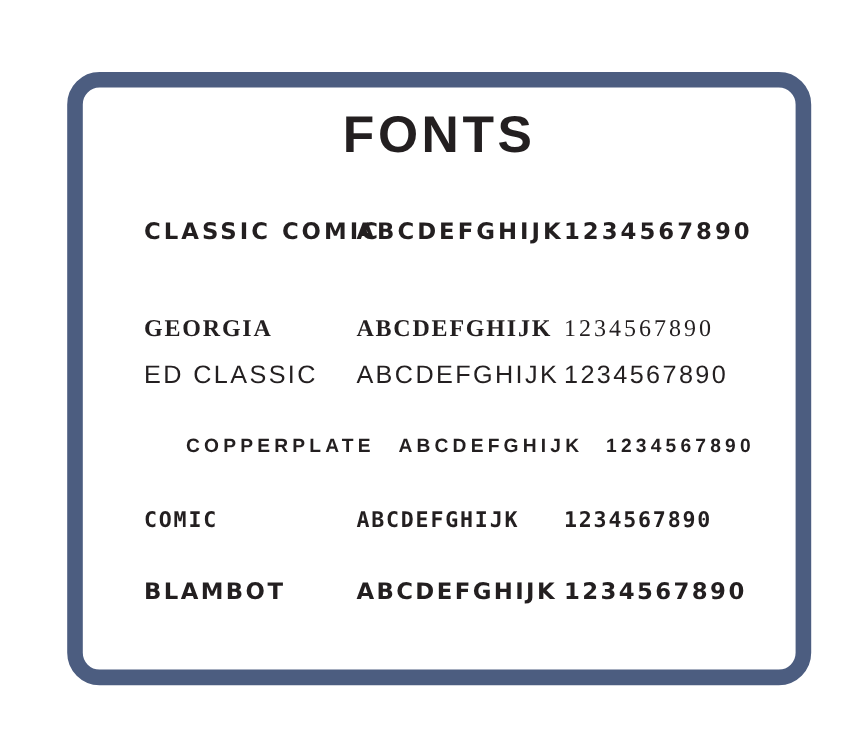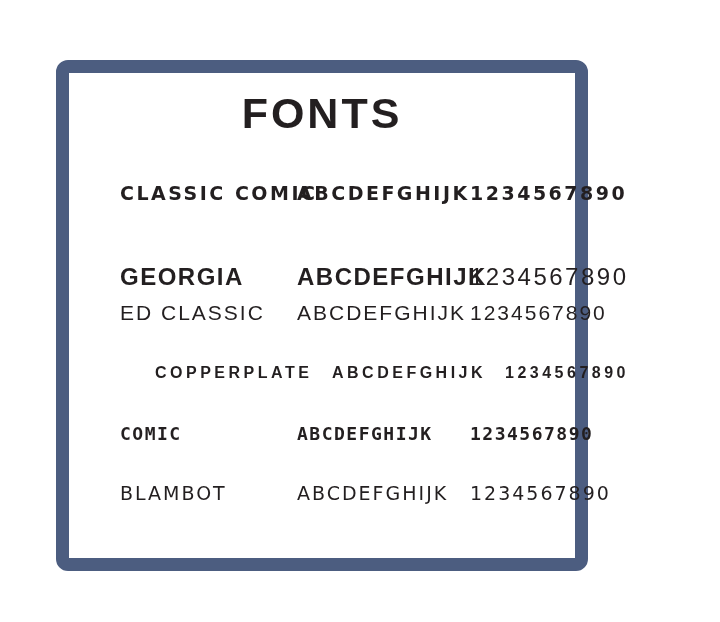--- a/index.html
+++ b/index.html
@@ -13,25 +13,25 @@
     font-family: "Liberation Sans", sans-serif;
     color: var(--ink, #231f20);
     position: relative;
     overflow: hidden;
   }
   .frame {
     position: absolute;
     box-sizing: border-box;
     left: 56px;
     top: 60px;
-    width: 532px;
+    width: 620px;
     height: 511px;
     background: var(--page, #ffffff);
     border: 13px solid var(--frame, #4c5d80);
-    border-radius: 12px;
+    border-radius: 27px;
   }
   .title {
     margin: 0;
     position: absolute;
     left: 0;
     right: 0;
     top: 19px;
     text-align: center;
     font-family: "Liberation Sans", sans-serif;
     font-weight: 700;
@@ -56,23 +56,23 @@
     white-space: nowrap;
   }
   
   .row-classic-comic .cell {
     font-family: "DejaVu Sans", sans-serif;
     font-weight: 700;
     font-size: 19px;
     letter-spacing: 2.5px;
   }
   .row-georgia .cell {
-    font-family: Liberation Sans, sans-serif;
+    font-family: Liberation Serif, serif;
     font-weight: 700;
-    font-size: 24px;
+    font-size: 20px;
     letter-spacing: 1.5px;
     margin-top: 40px;
   }
   .row-georgia .nums {
     font-weight: 400;
     letter-spacing: 2.5px;
   }
   .row-ed-market .cell {
     font-family: "Liberation Sans", sans-serif;
     font-weight: 400;
@@ -87,21 +87,21 @@
     margin-left: 35px;
   }
   .row-hobo .cell {
     font-family: "DejaVu Sans Mono", monospace;
     font-weight: 700;
     font-size: 18px;
     letter-spacing: 1.5px;
   }
   .row-blambot .cell {
     font-family: "DejaVu Sans", sans-serif;
-    font-weight: 400;
+    font-weight: 700;
     font-size: 19px;
     letter-spacing: 2px;
   }
 </style>
 </head>
 <body>
 
 <div class="frame">
   <h1 class="title">FONTS</h1>
 

